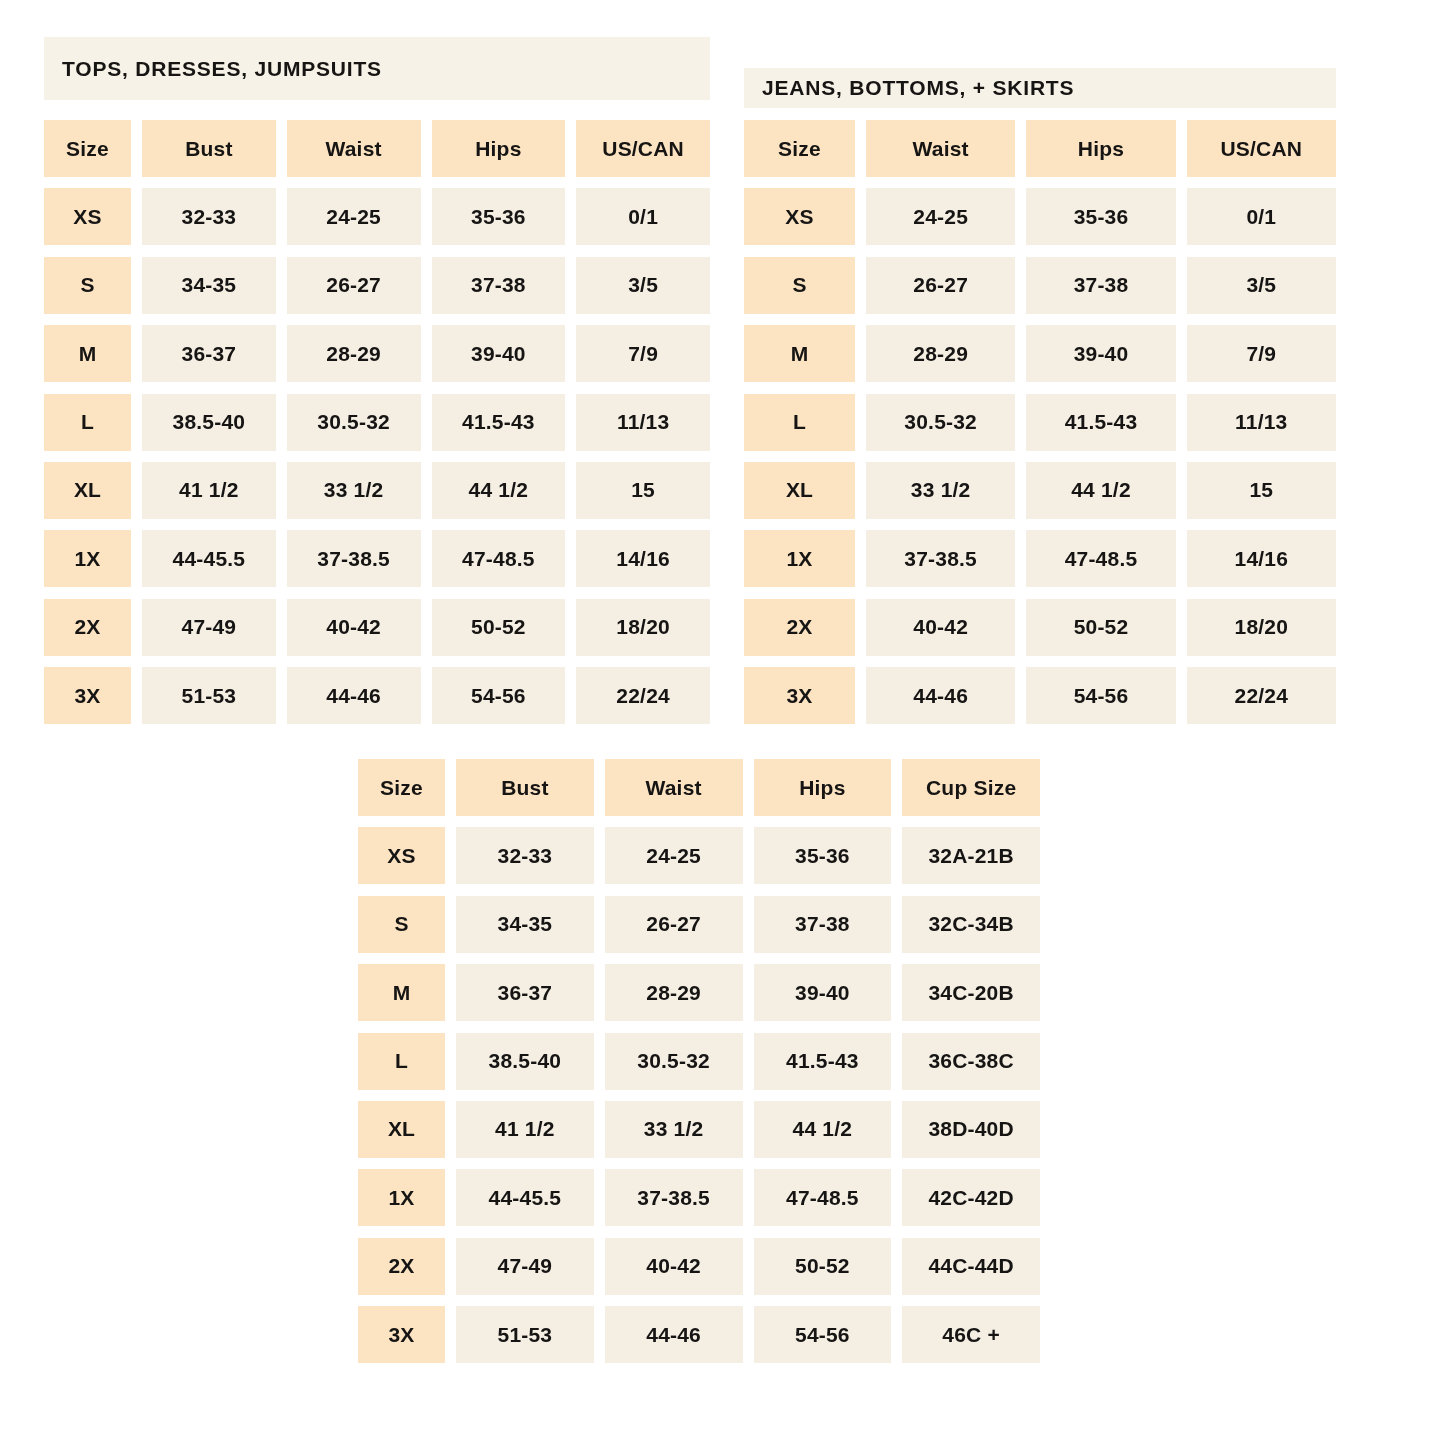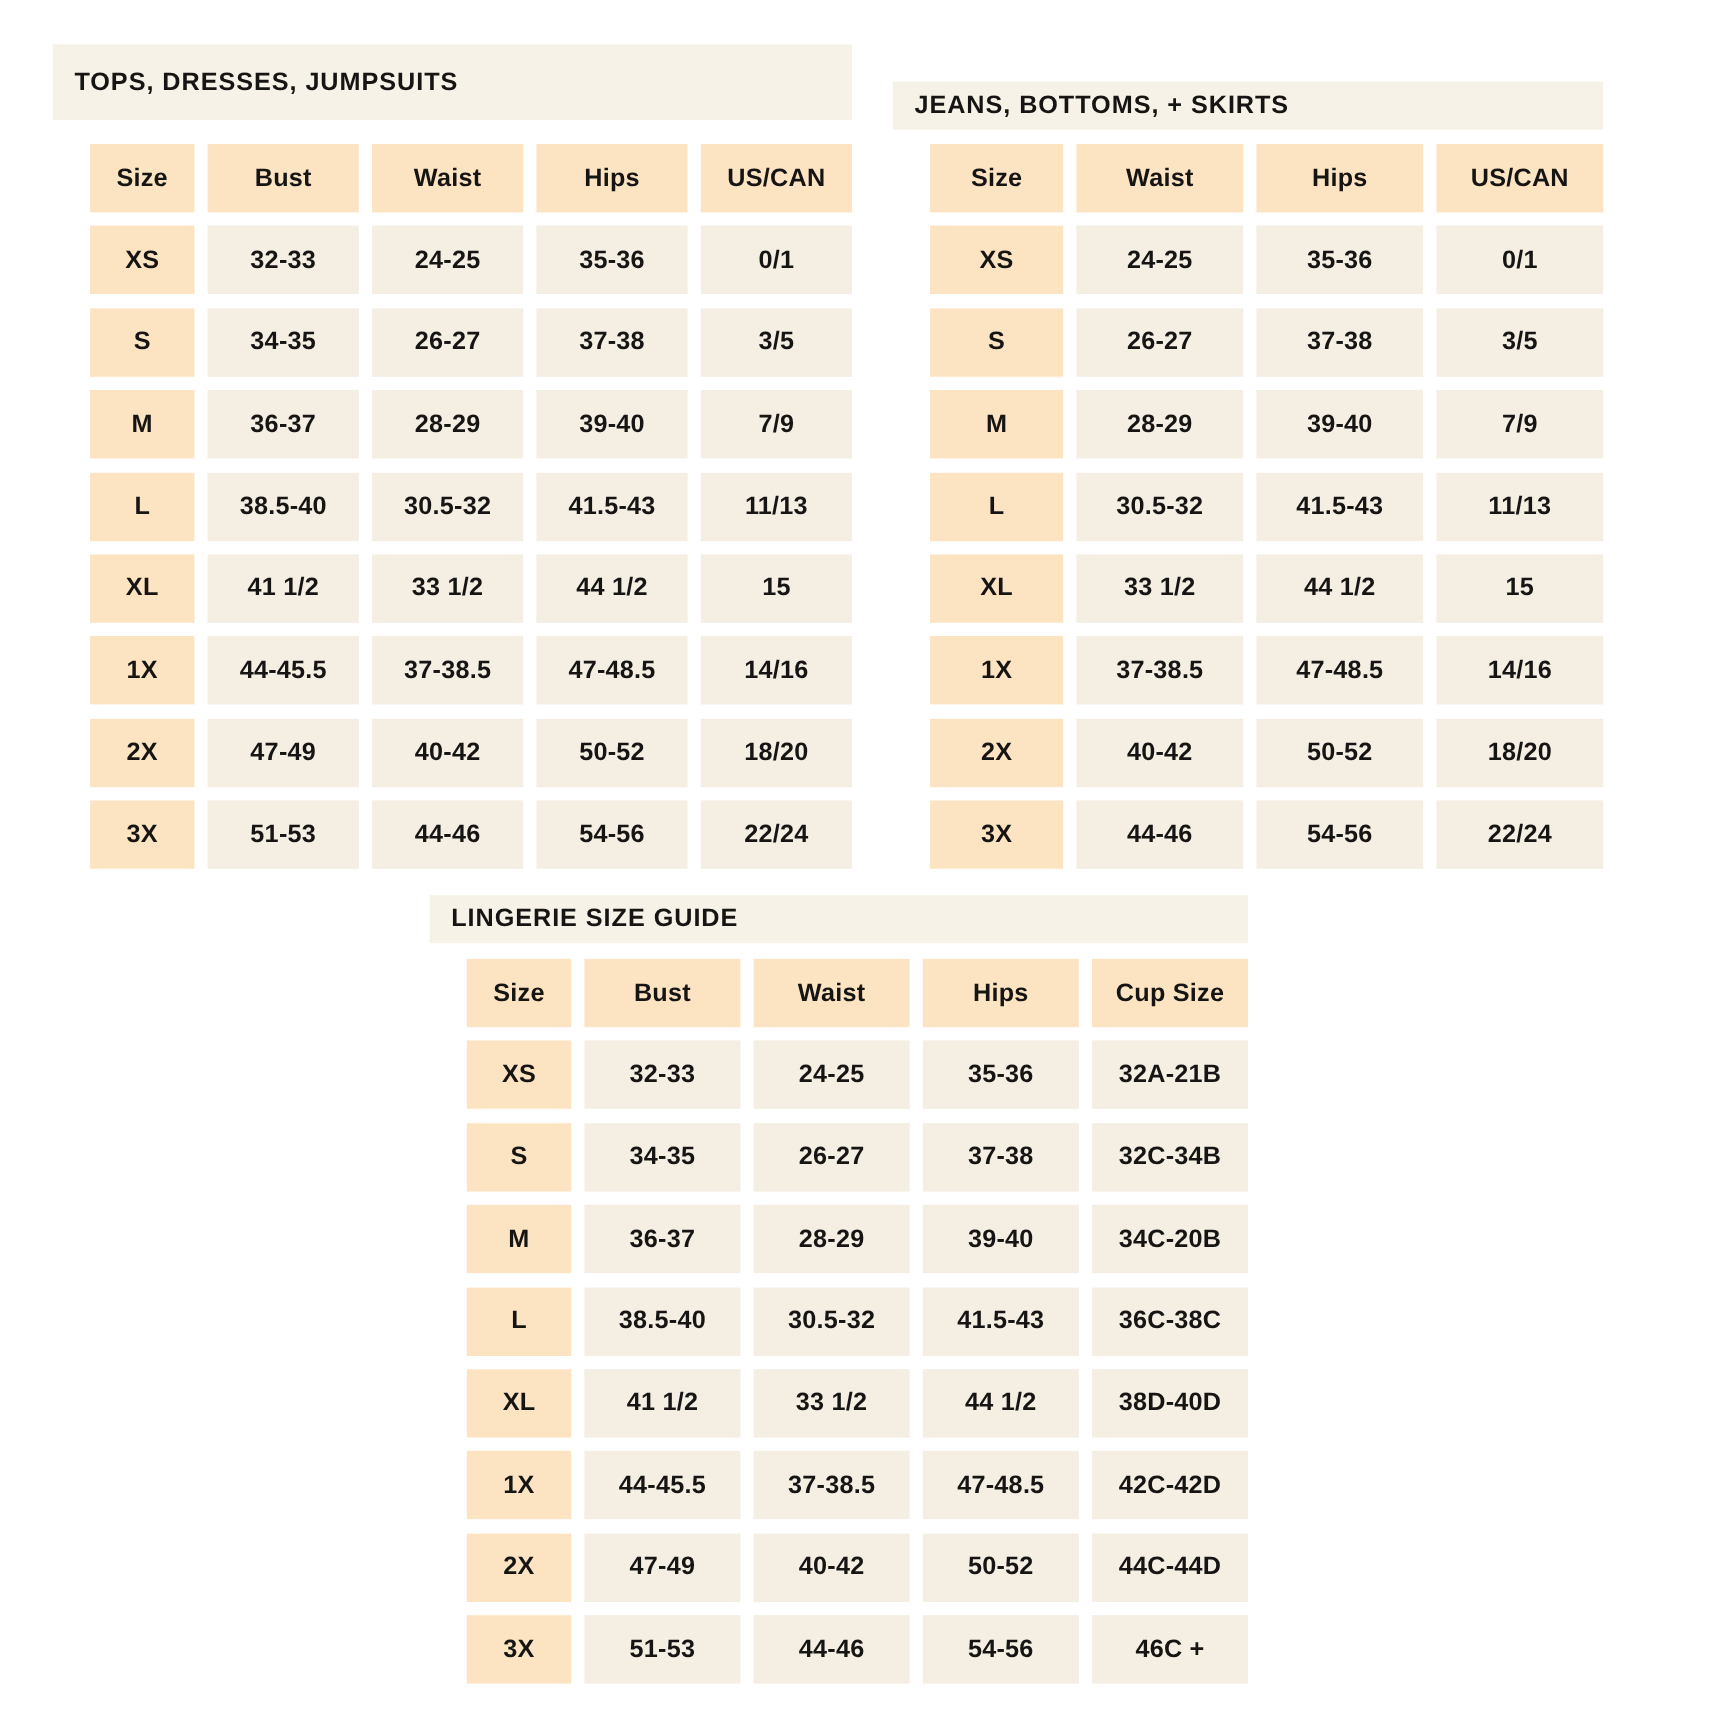--- a/index.html
+++ b/index.html
@@ -35,21 +35,20 @@
     white-space: nowrap;
   }
   .band .subtitle:empty { display: none; }
 
   
   .grid {
     display: grid;
     grid-auto-rows: 57px;
     row-gap: 11.4px;
     column-gap: 11px;
-    margin-left: 31px;
   }
   .cell {
     display: flex;
     align-items: center;
     justify-content: center;
     font-size: 21px;
     font-weight: 700;
     letter-spacing: 0.2px;
     white-space: nowrap;
   }
@@ -165,23 +164,20 @@
       <div class="cell val">50-52</div>
       <div class="cell val">18/20</div>
       <div class="cell head">3X</div>
       <div class="cell val">44-46</div>
       <div class="cell val">54-56</div>
       <div class="cell val">22/24</div>
     </div>
 </section>
 
 <section class="table-block" id="lingerie">
-  <div class="band">
-    <div class="title">LINGERIE SIZE GUIDE</div>
-  </div>
   <div class="grid">
       <div class="cell head">Size</div>
       <div class="cell head">Bust</div>
       <div class="cell head">Waist</div>
       <div class="cell head">Hips</div>
       <div class="cell head">Cup Size</div>
       <div class="cell head">XS</div>
       <div class="cell val">32-33</div>
       <div class="cell val">24-25</div>
       <div class="cell val">35-36</div>

